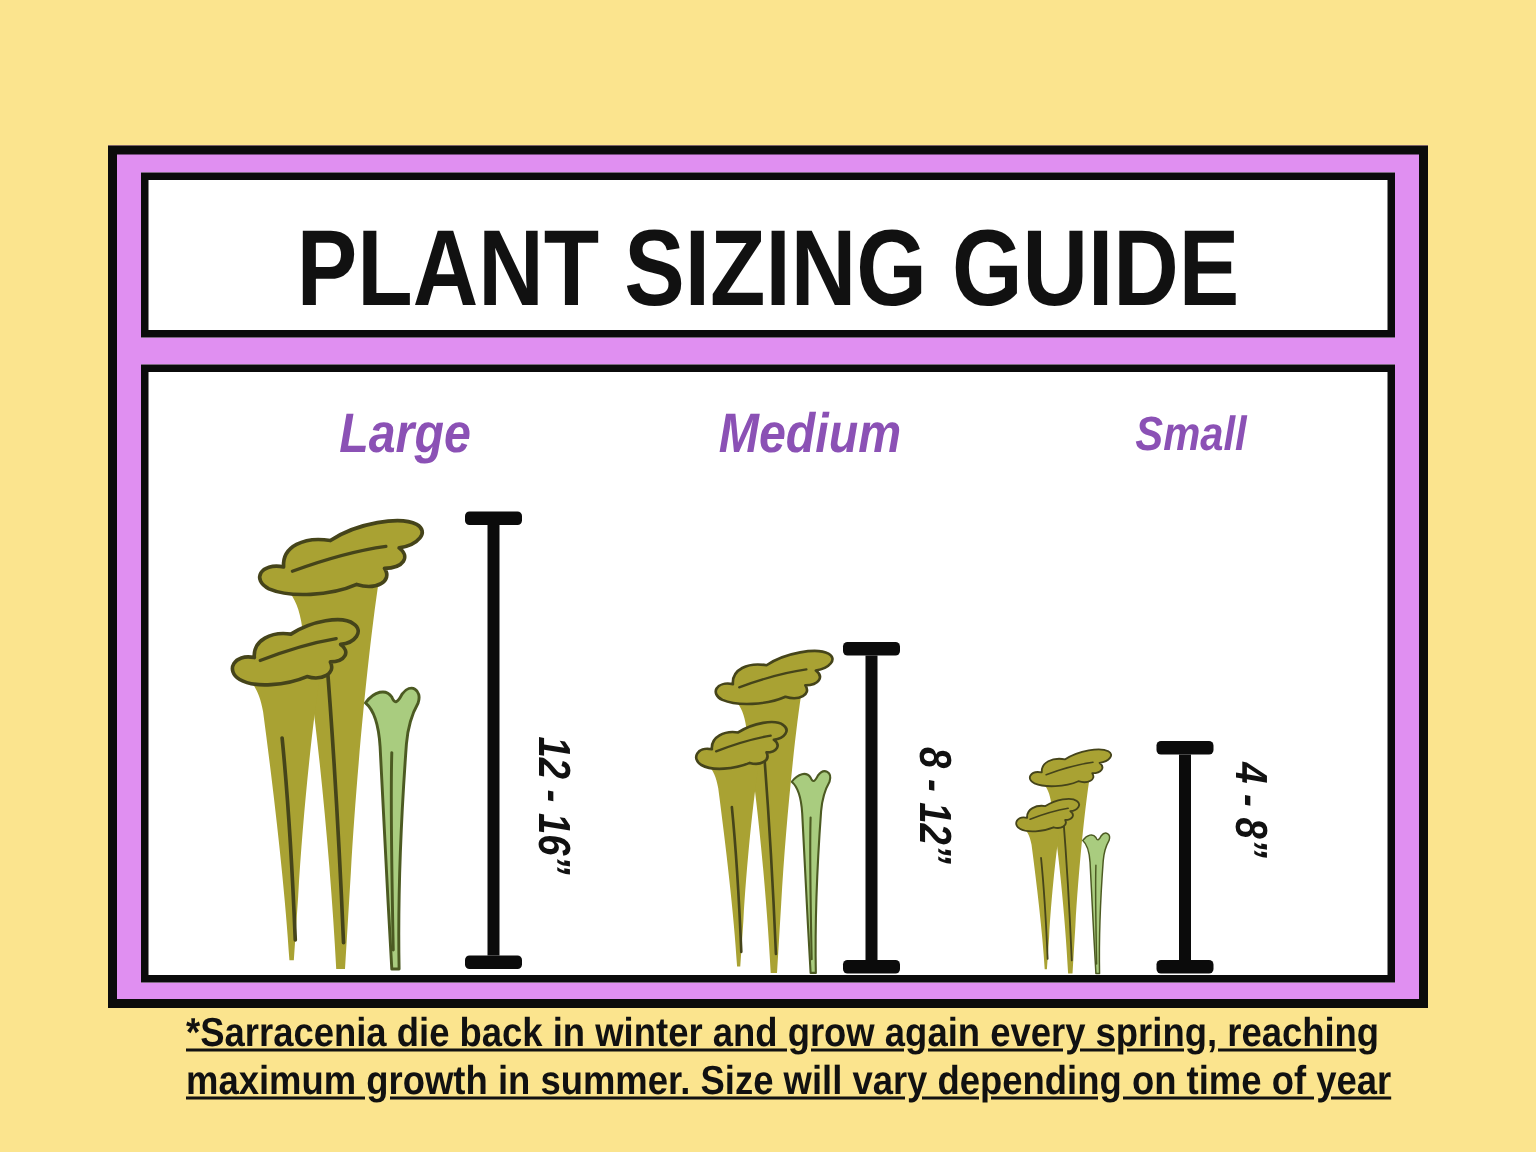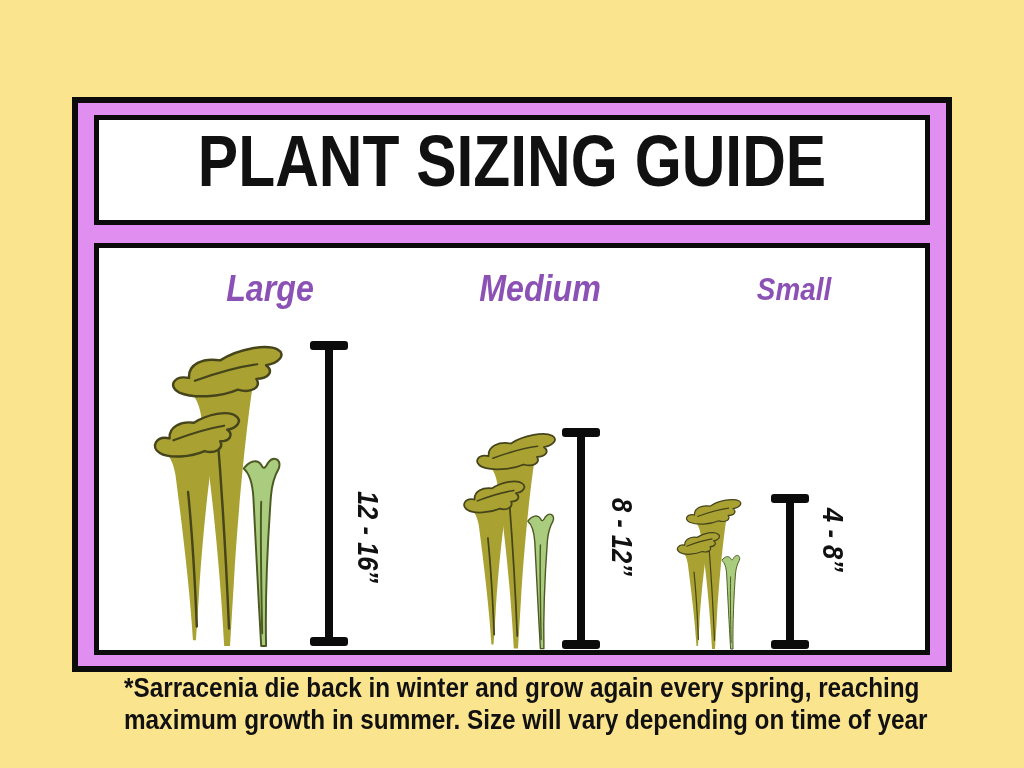--- a/index.html
+++ b/index.html
@@ -15,21 +15,21 @@
     position: absolute;
     left: 72px; top: 97px; width: 880px; height: 575px;
     background: #E08FF1;
     border: 6px solid #0B0B0B;
   }
   .title-box {
     position: absolute;
     left: 94px; top: 115px; width: 836px; height: 110px;
     background: #FFFFFF;
     border: 5px solid #0B0B0B;
-    display: flex; align-items: flex-start; justify-content: center;
+    display: flex; align-items: flex-end; justify-content: center;
   }
   .title-box h1 {
     margin: 0;
     font-size: 72px;
     font-weight: bold;
     color: #111111;
     white-space: nowrap;
     letter-spacing: 0px;
     transform: scaleX(0.84);
   }
@@ -80,20 +80,21 @@
     transform: translate(-50%,-50%) rotate(90deg) scaleX(0.85);
   }
   .range.lg { left: 269px; top: 289px; }
   .range.md { left: 523px; top: 289px; }
   .range.sm { left: 734px; top: 292px; }
 
   .footnote {
     position: absolute;
     left: 124px; top: 672px; width: 830px;
     color: #111111;
+    text-decoration: underline;
   }
   .footnote p {
     margin: 0;
     font-size: 27px;
     font-weight: bold;
     line-height: 32px;
     white-space: nowrap;
     transform: scaleX(0.9);
     transform-origin: left center;
   }

